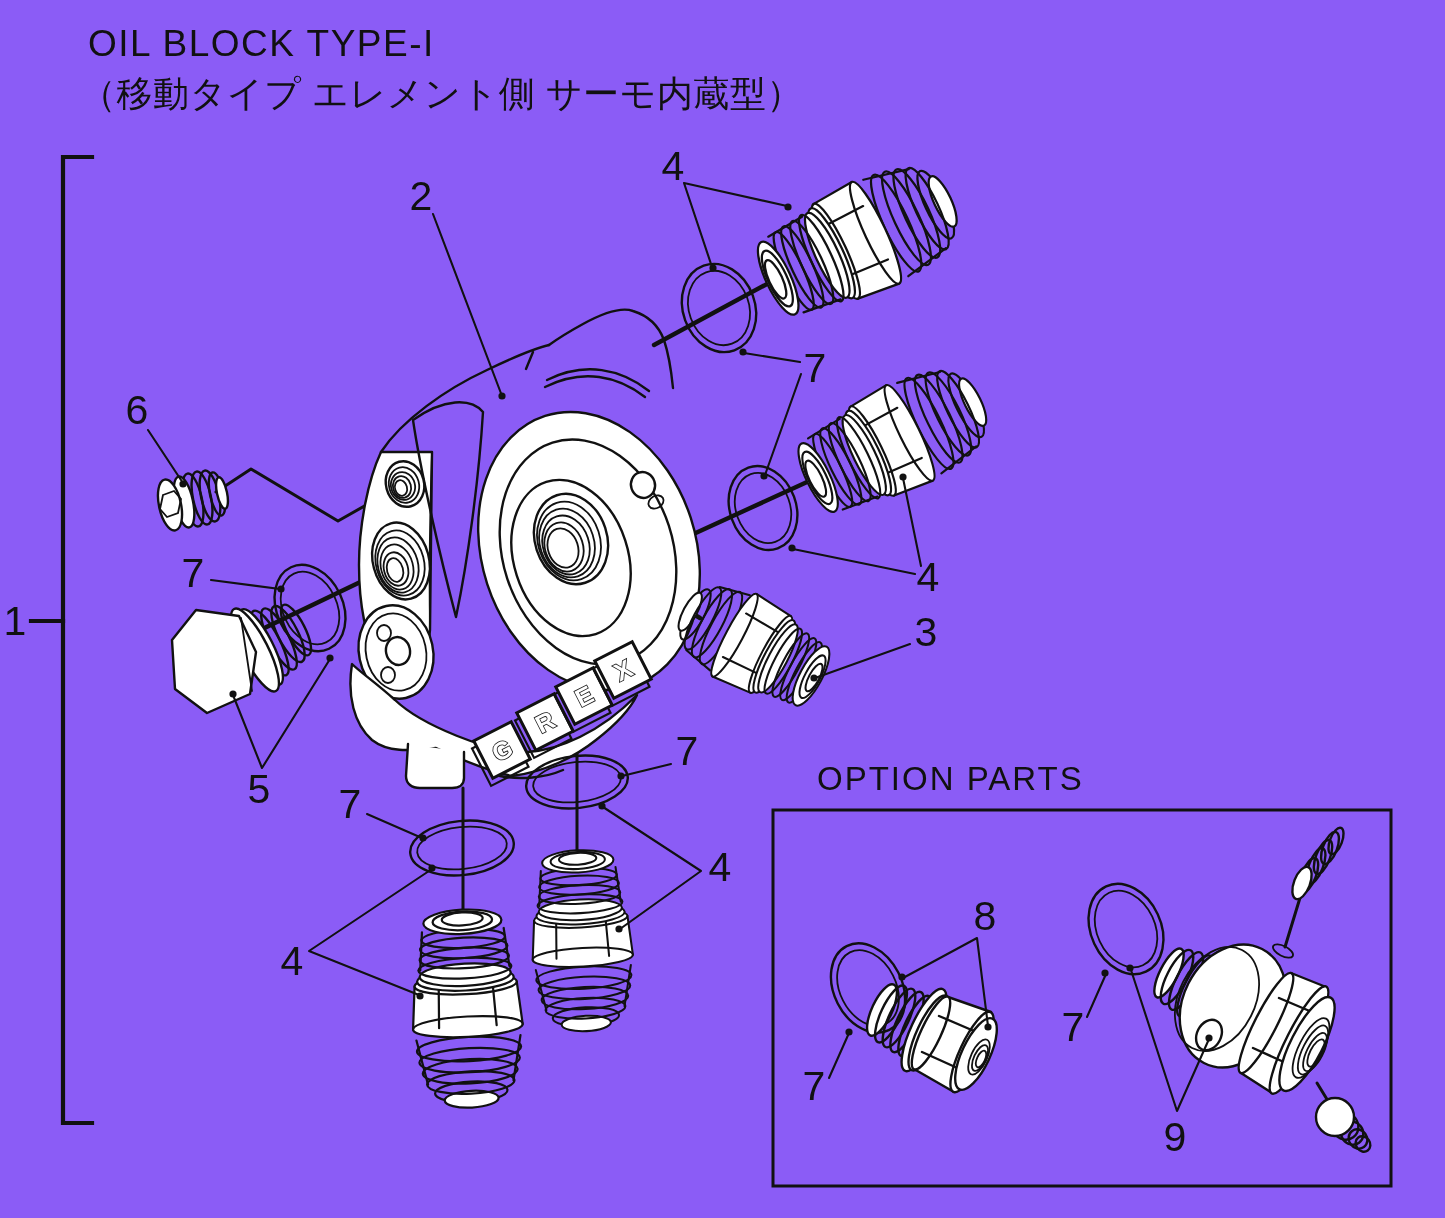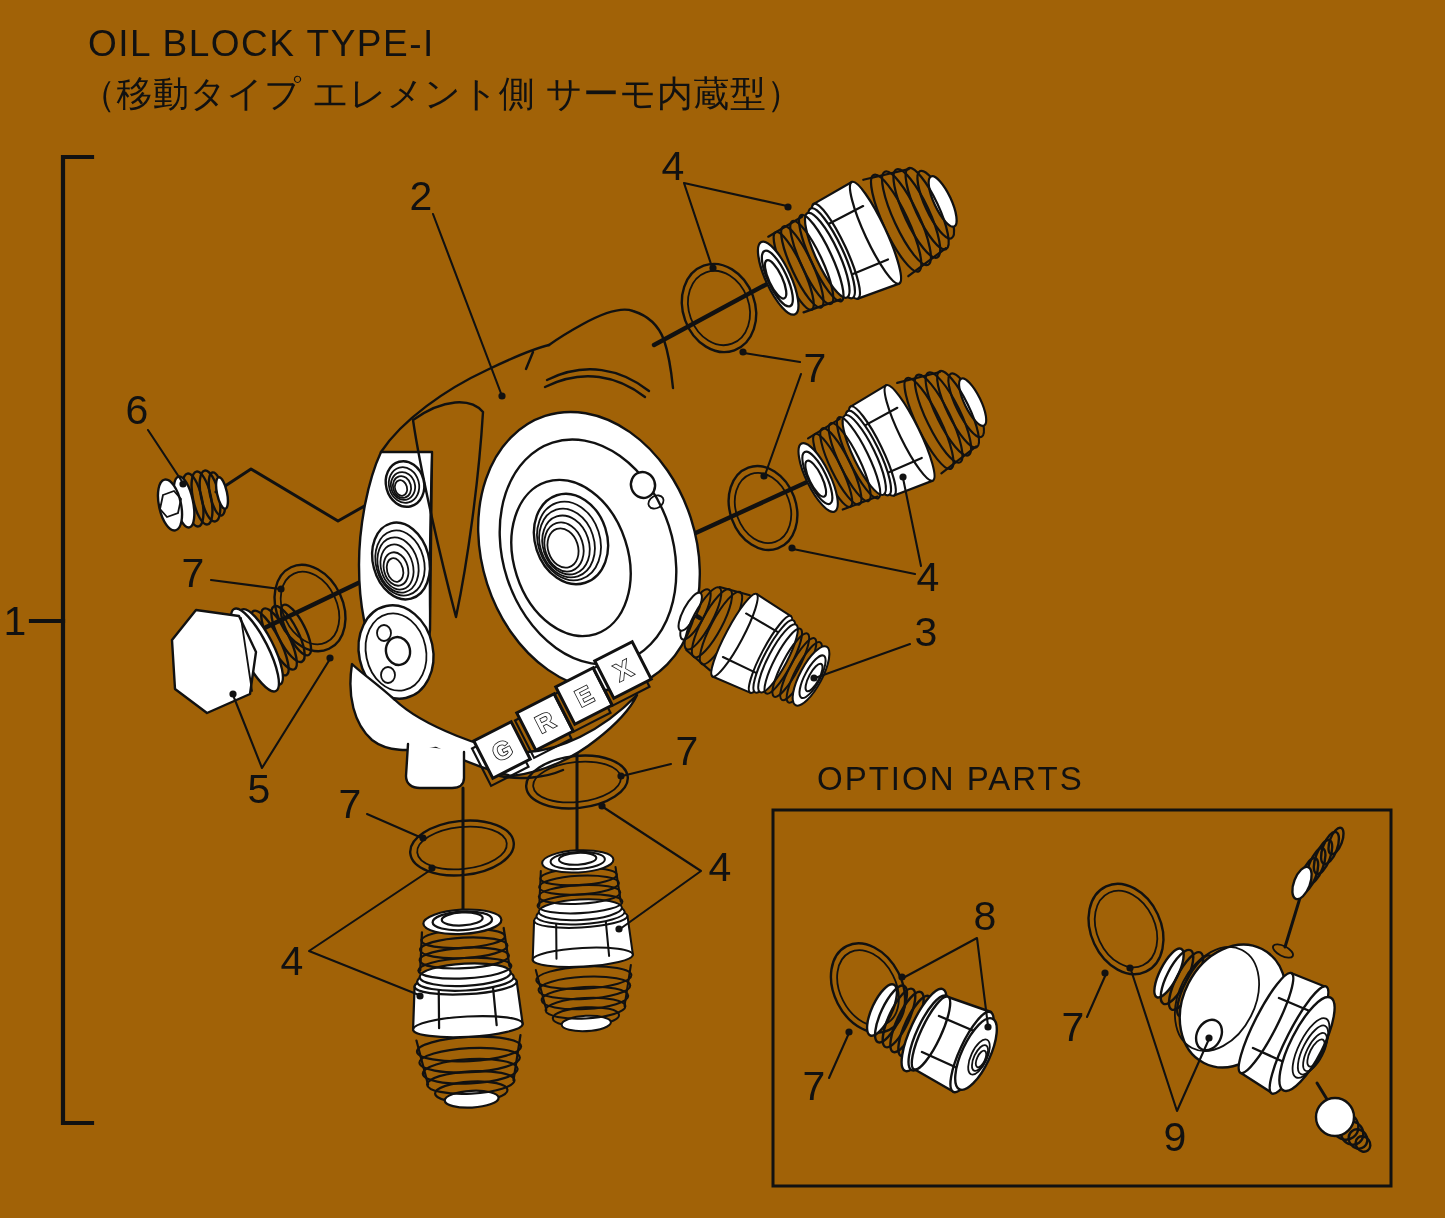--- a/index.html
+++ b/index.html
@@ -1,17 +1,17 @@
 <!DOCTYPE html>
 <html><head>
 <meta charset="utf-8">
 <style>
   html,body{margin:0;padding:0;background:#ffffff;}
   .page{
-    position:relative;width:1445px;height:1218px;background:#a16207;overflow:hidden;
+    position:relative;width:1445px;height:1218px;background:#8b5cf6;overflow:hidden;
     font-family:"Liberation Sans","DejaVu Sans",sans-serif;
   }
   svg{display:block;}
   svg text{fill:#111111;font-family:"Liberation Sans","DejaVu Sans",sans-serif;}
   .title-text{font-size:37px;letter-spacing:1.5px;}
   .subtitle-text{font-size:36px;letter-spacing:0.5px;}
   .opt-title{font-size:33px;letter-spacing:2px;}
   .num{font-size:41px;text-anchor:middle;}
   .tile-letter{font-size:25px;font-weight:bold;fill:#ffffff;stroke:#111111;stroke-width:1.6px;
                paint-order:stroke;text-anchor:middle;}

